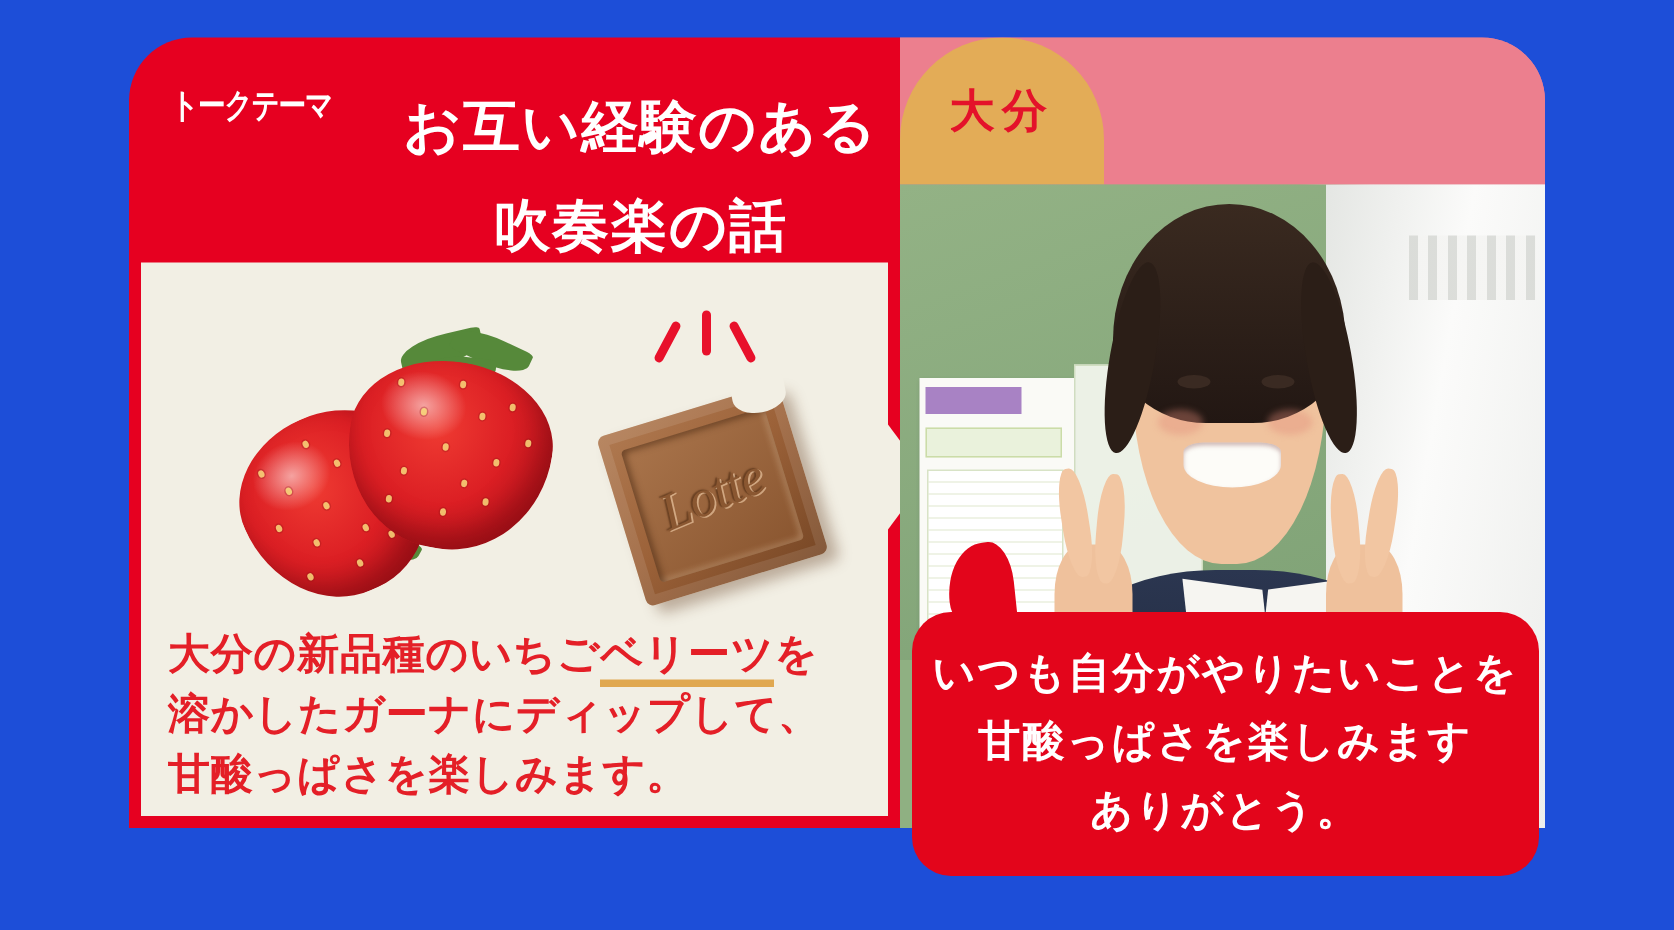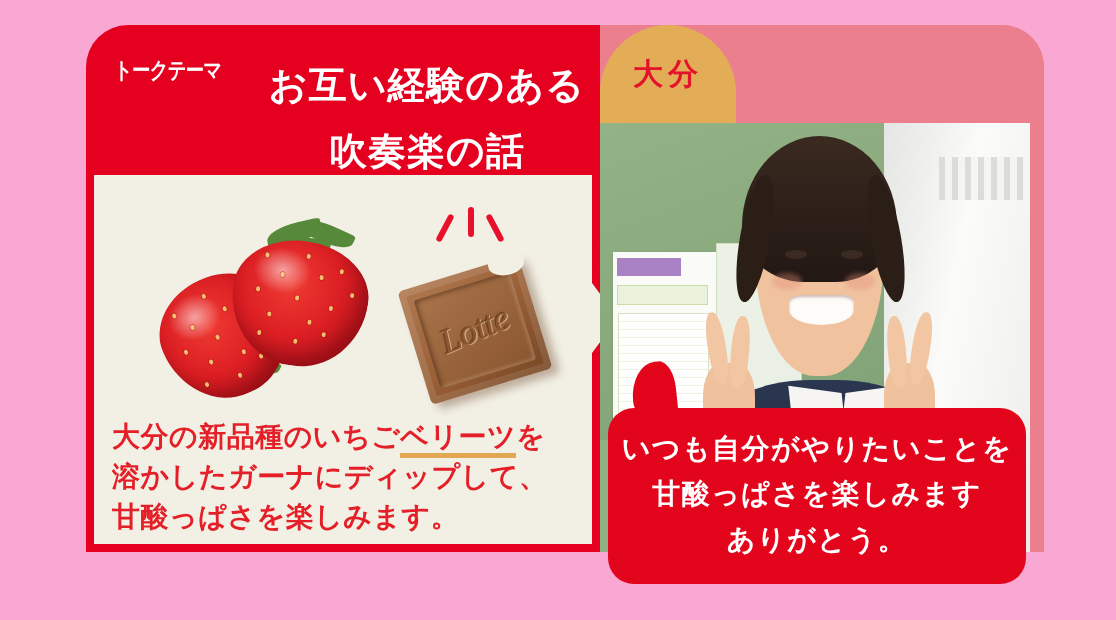--- a/index.html
+++ b/index.html
@@ -1,18 +1,18 @@
 <!DOCTYPE html>
 <html><head>
 <meta charset="utf-8">
 <style>
   html,body{margin:0;padding:0;background:#ffffff;}
   body{width:1116px;height:620px;overflow:hidden;
        font-family:"Liberation Sans","DejaVu Sans",sans-serif;}
-  #stage{position:relative;width:1116px;height:620px;background:#f9a8d4;}
+  #stage{position:relative;width:1116px;height:620px;background:#1d4ed8;}
 
   
   .left-panel{position:absolute;left:86px;top:25px;width:514px;height:527px;
               background:#E60020;border-radius:42px 0 0 0;}
   .talk-label{position:absolute;left:28px;top:30px;color:#ffffff;
               font-size:23px;font-weight:700;letter-spacing:-1px;
               transform:scaleX(.80);transform-origin:left center;white-space:nowrap;}
   .talk-title{position:absolute;left:176px;top:22px;width:330px;color:#ffffff;
               font-size:38px;font-weight:700;line-height:1.42;text-align:center;
               font-family:"Liberation Serif","DejaVu Serif",serif;letter-spacing:1px;}
@@ -65,21 +65,21 @@
   .choc-logo{position:absolute;left:50%;top:50%;transform:translate(-50%,-50%) rotate(-6deg);
              font-family:"Liberation Serif","DejaVu Serif",serif;font-style:italic;
              font-size:35px;color:#8A5731;
              text-shadow:1px 1px 0 rgba(255,222,186,.55),-1px -1px 1px rgba(70,36,14,.6);}
   .choc-bite{position:absolute;right:-4px;top:-6px;width:36px;height:22px;
              background:#F2EFE4;border-radius:0 0 60% 60%;transform:rotate(6deg);}
   .spark{position:absolute;background:#E8112B;border-radius:3px;}
 
   
   .right-panel{position:absolute;left:600px;top:25px;width:430px;height:527px;
-               border-radius:0 42px 0 0;overflow:hidden;background:#EC7F8E;padding-left:14px;}
+               border-radius:0 42px 0 0;overflow:hidden;background:#EC7F8E;}
   .pink-band{position:absolute;left:0;top:0;width:100%;height:98px;background:#EC7F8E;}
   .arch{position:absolute;left:0;top:0;width:136px;height:98px;
         background:#E3AC57;border-radius:68px 68px 0 0;}
   .arch-label{position:absolute;left:0;top:0;width:136px;height:98px;
         display:flex;align-items:center;justify-content:center;
         color:#E4122A;font-size:30px;font-weight:700;letter-spacing:5px;
         font-family:"Liberation Serif","DejaVu Serif",serif;}
   .name{position:absolute;left:136px;top:0;width:294px;height:98px;
         display:flex;align-items:center;justify-content:center;
         color:#D8172B;font-size:42px;font-weight:700;letter-spacing:2px;

